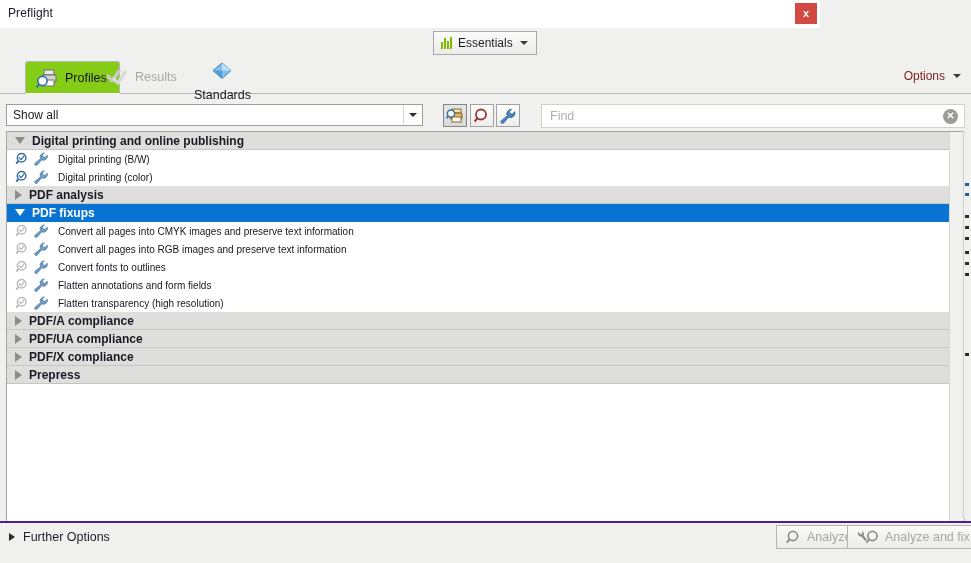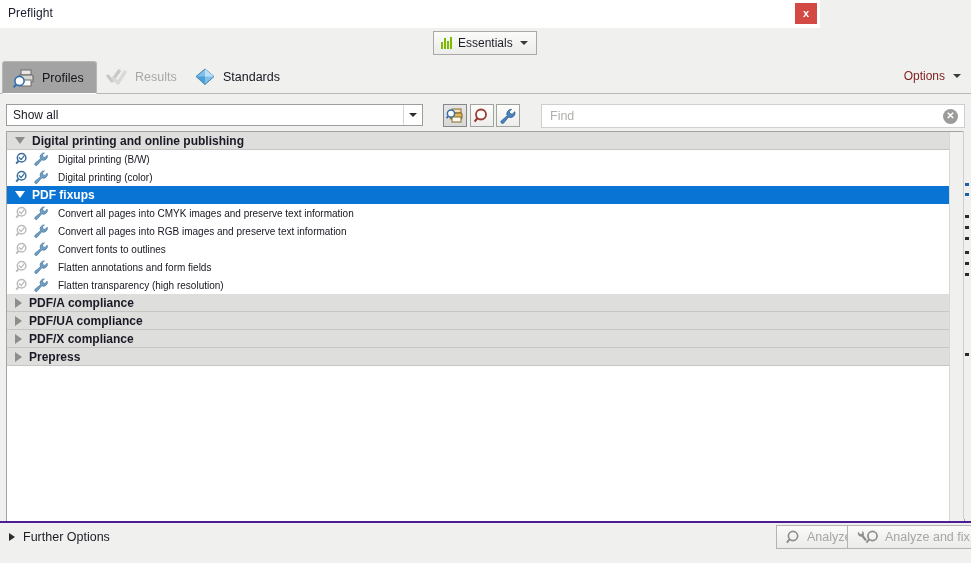--- a/index.html
+++ b/index.html
@@ -109,25 +109,26 @@
     top: 0;
     height: 32px;
     display: flex;
     align-items: center;
     gap: 7px;
     padding: 0 12px 0 10px;
     box-sizing: border-box;
     cursor: pointer;
   }
   .tab.active {
-    background: #a3a3a3;
+    background: #84cc16;
     border: 1px solid #b7b7b5;
     border-bottom: 1px solid #ffffff;
     border-radius: 3px 3px 0 0;
     height: 33px;
+    margin-left: 23px;
   }
   .tab-label { font-size: 12.5px; color: #15151f; white-space: nowrap; }
   .tab-label.disabled { color: #a8a8a6; }
 
   .options-menu {
     position: absolute;
     right: 10px; top: 8px;
     display: flex;
     align-items: center;
     gap: 7px;
@@ -397,21 +398,21 @@
     <div class="tab" style="left:96px;">
       <span>
         <svg width="22" height="18" viewBox="0 0 22 18">
           <path d="M2 8 L6 13 L13 3" stroke="#c9c9c7" stroke-width="3.4" fill="none" stroke-linecap="round" stroke-linejoin="round"></path>
           <path d="M8 11 L12 15 L19 4" stroke="#d9d9d7" stroke-width="3.4" fill="none" stroke-linecap="round" stroke-linejoin="round"></path>
         </svg>
       </span>
       <span class="tab-label disabled">Results</span>
     </div>
 
-    <div class="tab" style="left:184px;">
+    <div class="tab" style="left:184px;flex-direction:column;">
       <span>
         <svg width="22" height="20" viewBox="0 0 22 20">
           <path d="M11 2 L20 9.5 L11 17.5 L2 9.5 Z" fill="#7fc0ec" stroke="#3d7fae" stroke-width="1"></path>
           <path d="M11 2 L20 9.5 L11 9.5 Z" fill="#bfe0f6"></path>
           <path d="M2 9.5 L11 9.5 L11 17.5 Z" fill="#4f9fd4"></path>
         </svg>
       </span>
       <span class="tab-label">Standards</span>
     </div>
 
@@ -499,20 +500,24 @@
                 <line x1="3.5" y1="9.0" x2="1.2" y2="11.6" stroke="#3c6f9e" stroke-width="1.9"></line>
               </svg>
             </span>
             <span>
               <svg width="16" height="14" viewBox="0 0 16 14">
                 <path d="M11.4 1.0 a3.9 3.9 0 0 0 -3.8 5.7 L2.0 11.3 a1.45 1.45 0 0 0 2.0 2.0 L8.7 7.8 a3.9 3.9 0 0 0 5.5 -4.6 L12.0 5.4 L9.9 4.9 L9.4 2.8 Z" fill="#6f9ec4" stroke="#4d7ba4" stroke-width="0.8" stroke-linejoin="round"></path>
               </svg>
             </span>
           </span>
           <span class="row-label">Digital printing (color)</span>
+        </div>
+        <div class="grp">
+          <span class="tri closed"></span>
+          <span class="grp-label">PDF analysis</span>
         </div>
         <div class="grp selected">
           <span class="tri open"></span>
           <span class="grp-label">PDF fixups</span>
         </div>
         <div class="row">
           <span class="row-icons">
             <span>
               <svg width="15" height="14" viewBox="0 0 15 14">
                 <circle cx="6.6" cy="5.8" r="4.3" fill="#ffffff" stroke="#bcbcba" stroke-width="1.5"></circle>

